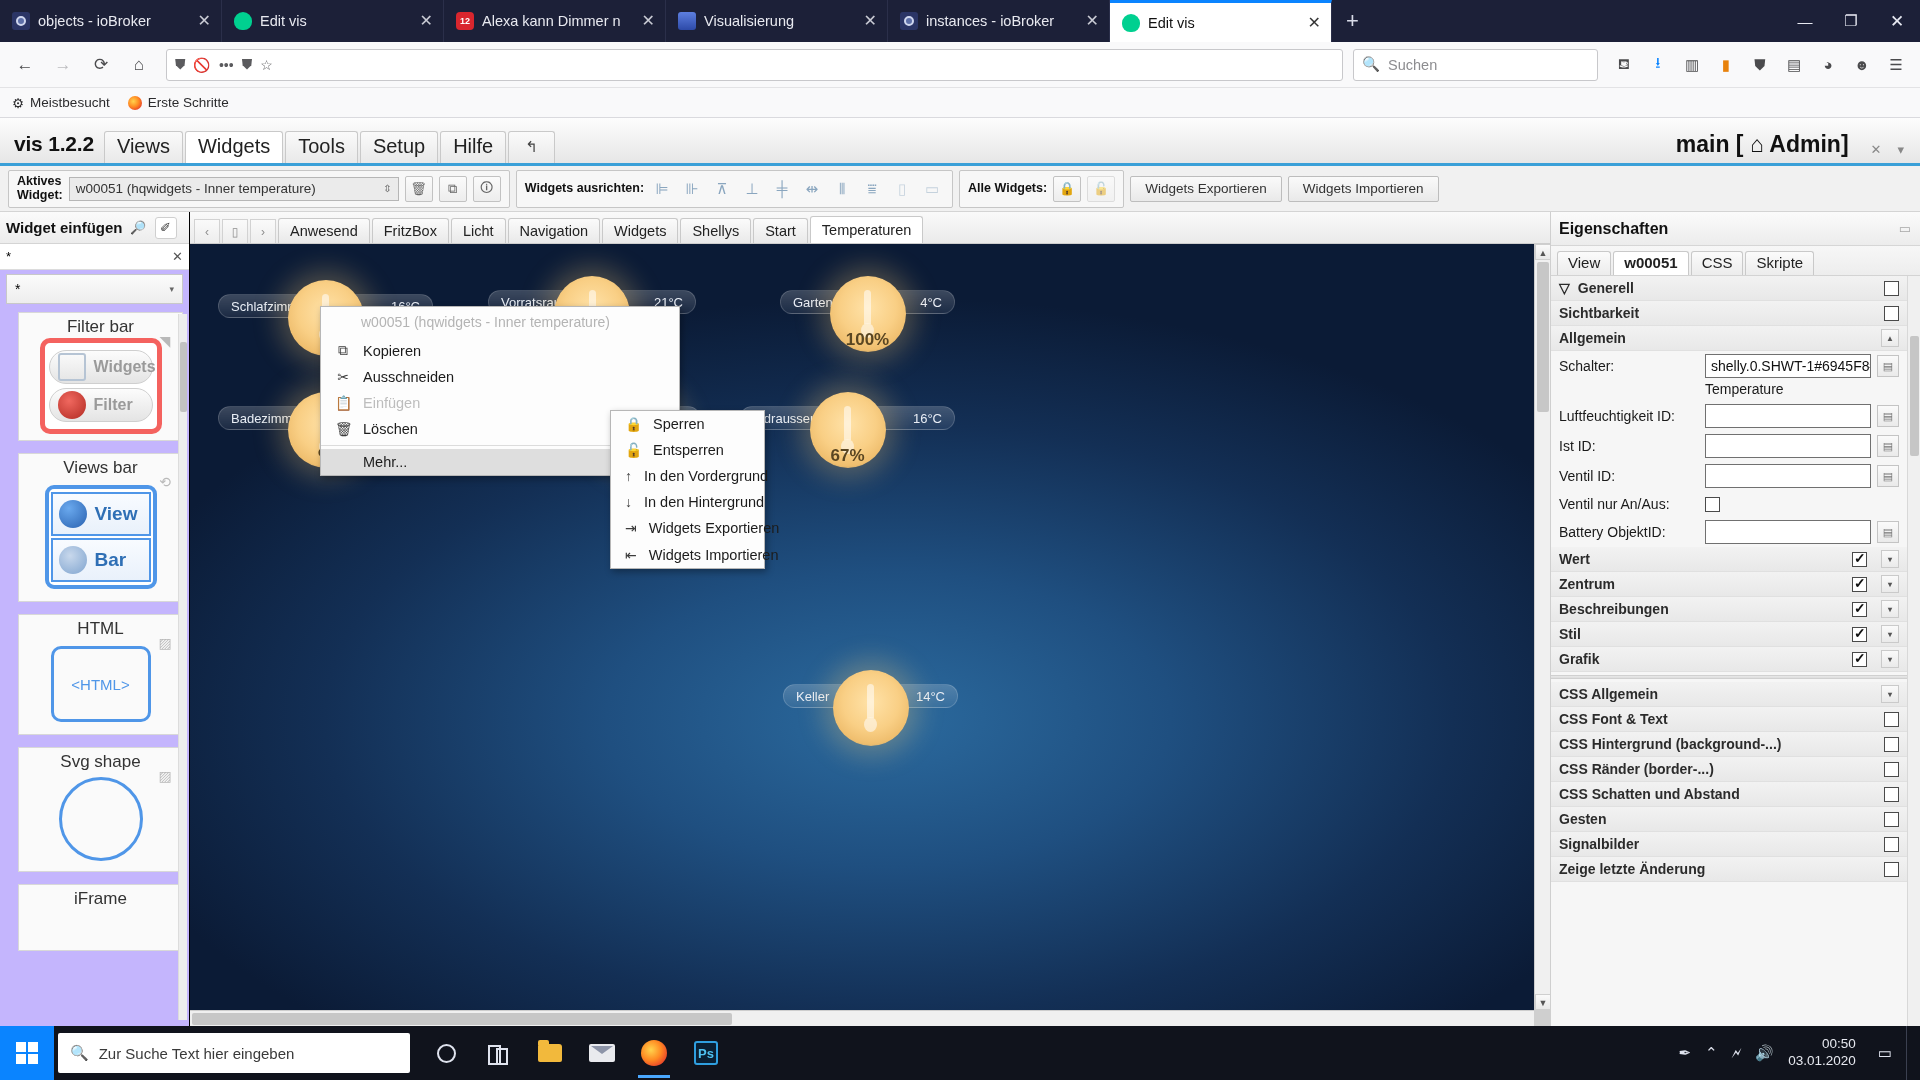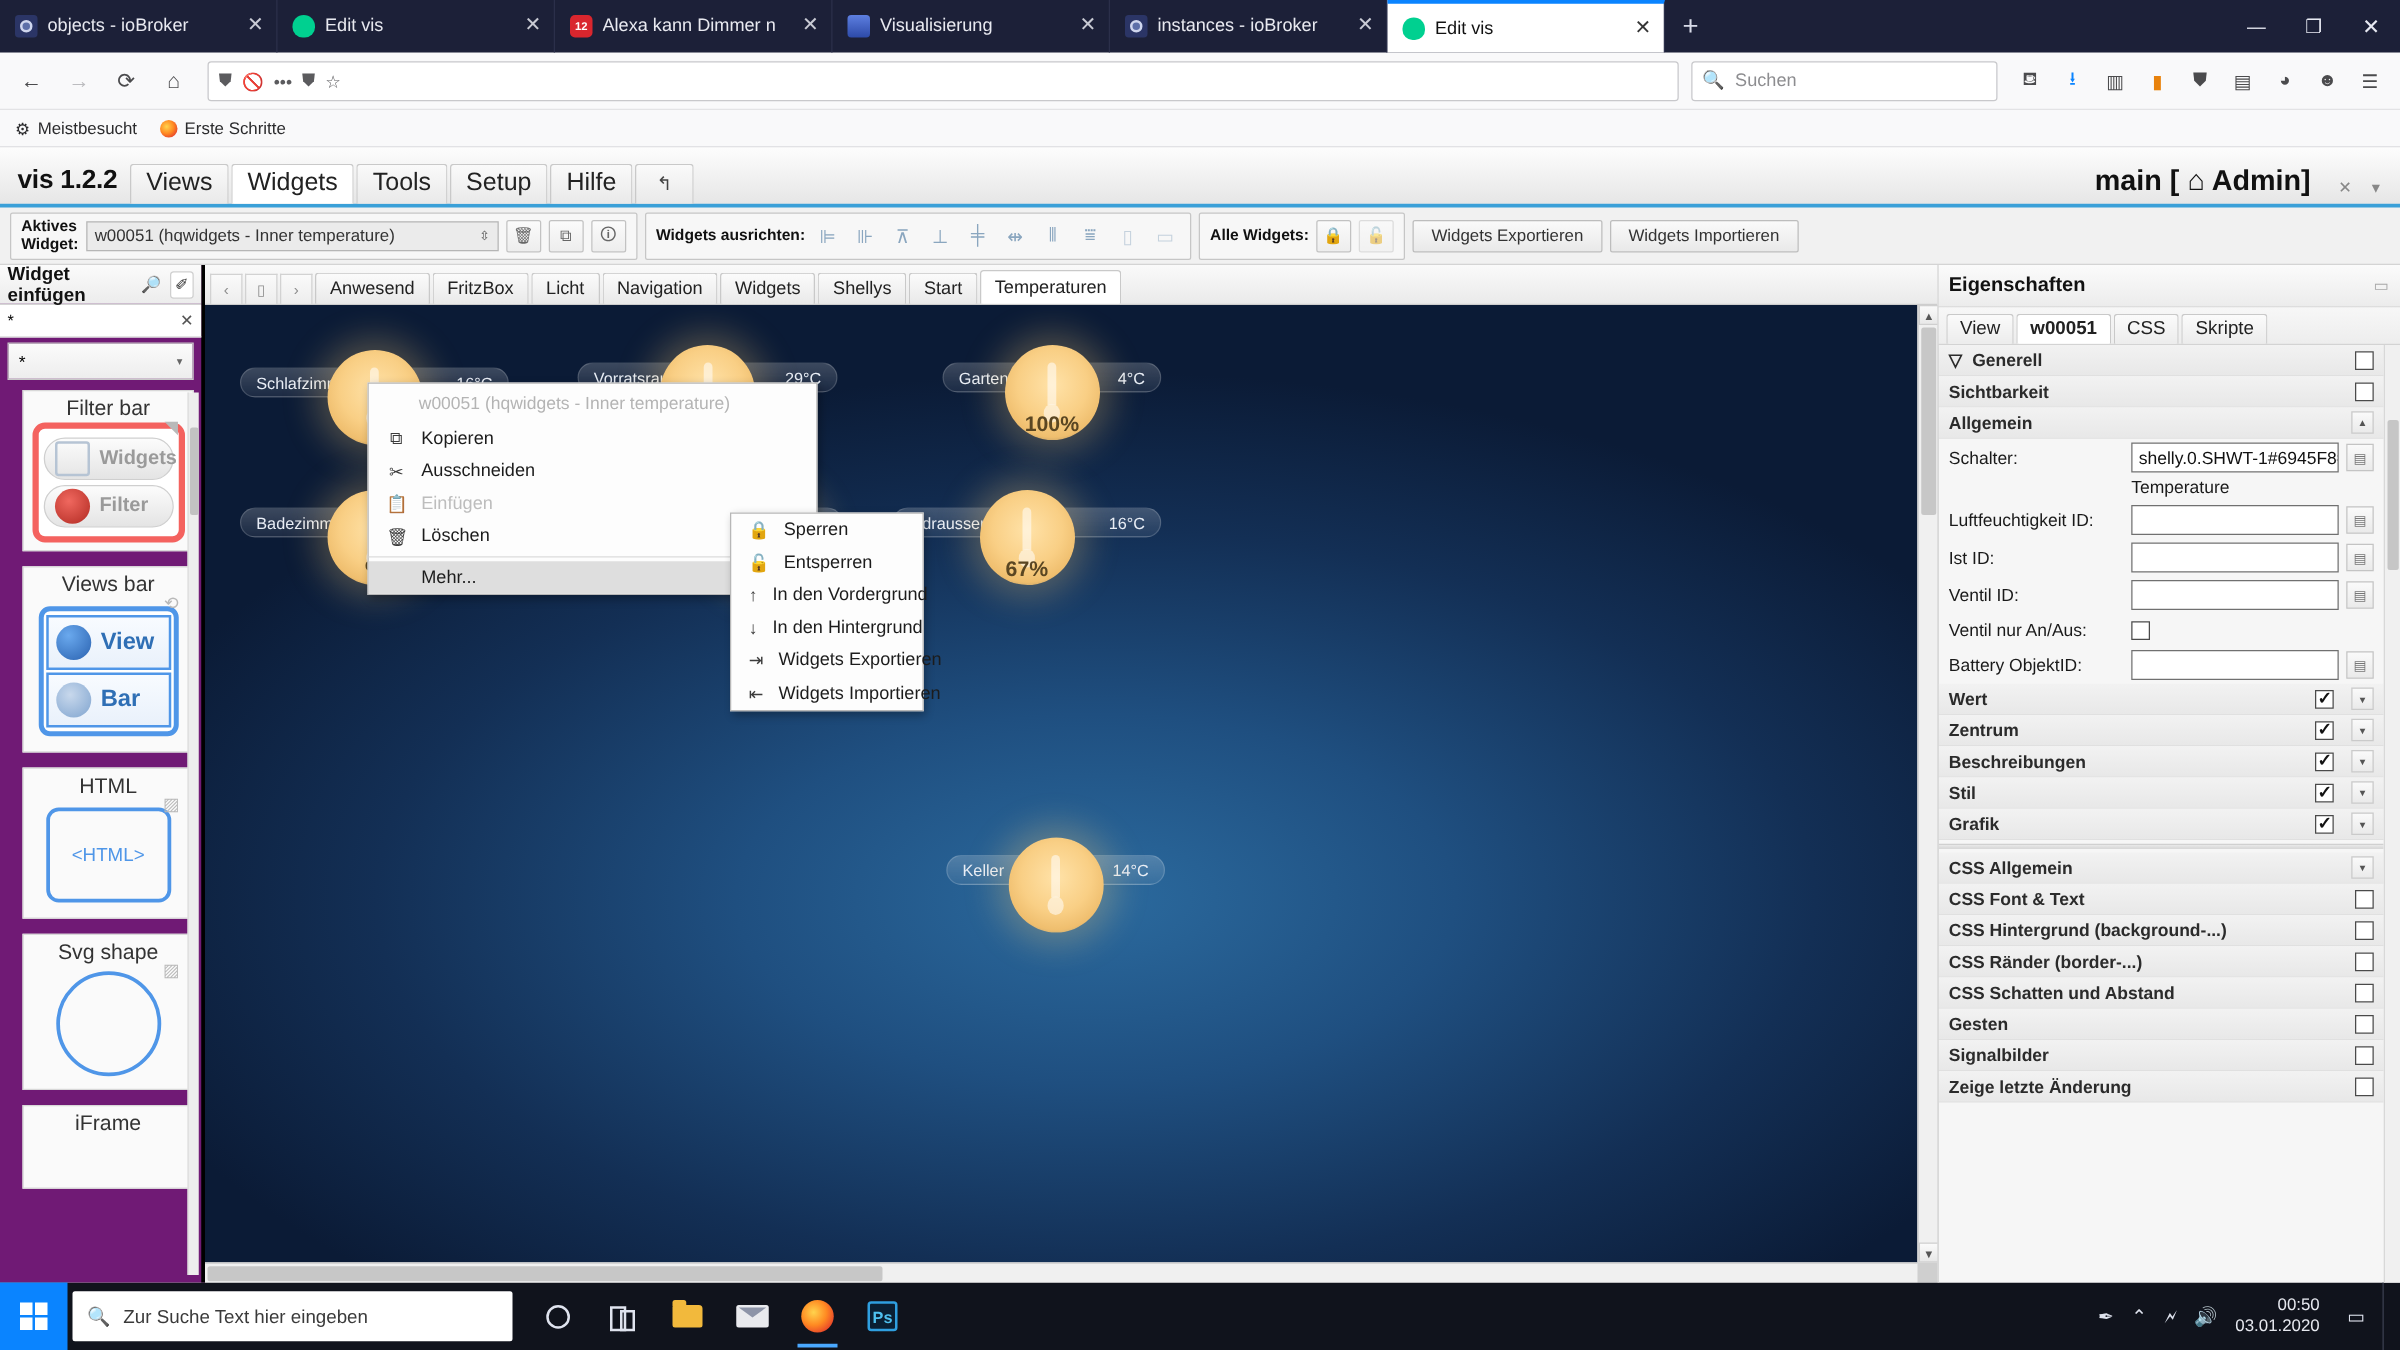--- a/index.html
+++ b/index.html
@@ -54,21 +54,21 @@
   .tb-lbl { font-weight:bold; font-size:12.5px; color:#111; line-height:1.1;}
   .sel-box { width:330px; height:24px; background:#ebebeb; border:1px solid #b6b6b6; display:flex; align-items:center; padding:0 6px; font-size:13.5px; color:#333;}
   .sel-box .arrow { margin-left:auto; font-size:10px; color:#555;}
   .ibtn { width:28px; height:26px; border:1px solid #c2c2c2; background:linear-gradient(#fbfbfb,#ededed); display:flex; align-items:center; justify-content:center; font-size:13px; color:#666; border-radius:2px;}
   .align-ico { width:24px; height:26px; display:flex; align-items:center; justify-content:center; color:#8aa6bf; font-size:15px;}
   .wbtn { height:26px; padding:0 14px; border:1px solid #bdbdbd; background:linear-gradient(#fafafa,#e9e9e9); font-size:13.5px; color:#333; display:flex; align-items:center; border-radius:2px;}
 
   .vis-body { flex:1; display:flex; min-height:0; }
 
   
-  .lpanel { width:164px; background:#701a75; border-right:3px solid #000000; display:flex; flex-direction:column;}
+  .lpanel { width:190px; background:#c4b5fd; border-right:1px solid #000000; display:flex; flex-direction:column;}
   .lp-head { height:32px; display:flex; align-items:center; gap:5px; padding:0 6px; background:linear-gradient(#fbfbfb,#ececec); border-bottom:1px solid #d4d4d4;}
   .lp-title { font-weight:bold; font-size:15px; color:#111; }
   .rico { width:22px; height:22px; display:flex; align-items:center; justify-content:center; font-size:13px; color:#777; border-radius:3px;}
   .rico.on { background:#fff; border:1px solid #cfcfcf; color:#333;}
   .lp-search { height:26px; display:flex; align-items:center; padding:0 6px; border-bottom:1px solid #dcdcdc; background:#fff; font-size:13px;}
   .lp-filter { height:30px; margin:4px 6px; border:1px solid #c8c8c8; background:linear-gradient(#fbfbfb,#ededed); display:flex; align-items:center; padding:0 8px; font-size:14px;}
   .lp-filter .arrow { margin-left:auto; font-size:9px; color:#666;}
   .lp-list { flex:1; overflow:hidden; padding:4px 6px 0 18px; position:relative;}
   .wcard { border:1px solid #d8d8d8; background:#fafafa; margin-bottom:12px; padding:4px 6px 8px; text-align:center; position:relative;}
   .wcard .cap { font-size:17px; color:#333; margin-bottom:3px; }
@@ -409,21 +409,21 @@
               <span>16°C</span>
             </div>
             <div class="ball">
                 <span class="tglyph"></span>
               </div>
           </div>
 
           <div class="thermo" style="left:298px; top:46px; width:208px;">
             <div class="bar">
               <span>Vorratsraum</span>
-              <span>29°C</span>
+              <span>21°C</span>
             </div>
             <div class="ball">
                 <span class="tglyph"></span>
               </div>
             <div class="pct">%</div>
           </div>
 
           <div class="thermo" style="left:590px; top:46px; width:175px;">
             <div class="bar">
               <span>Garten</span>

